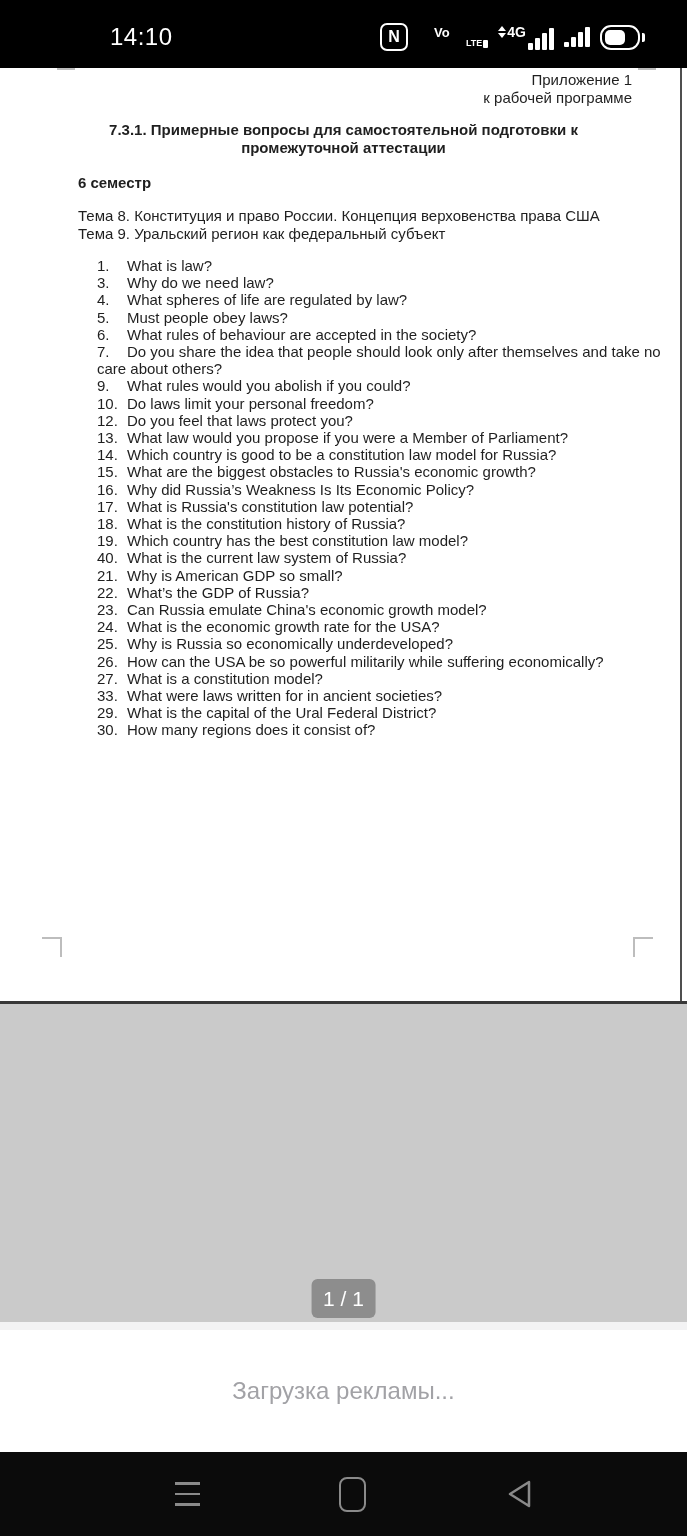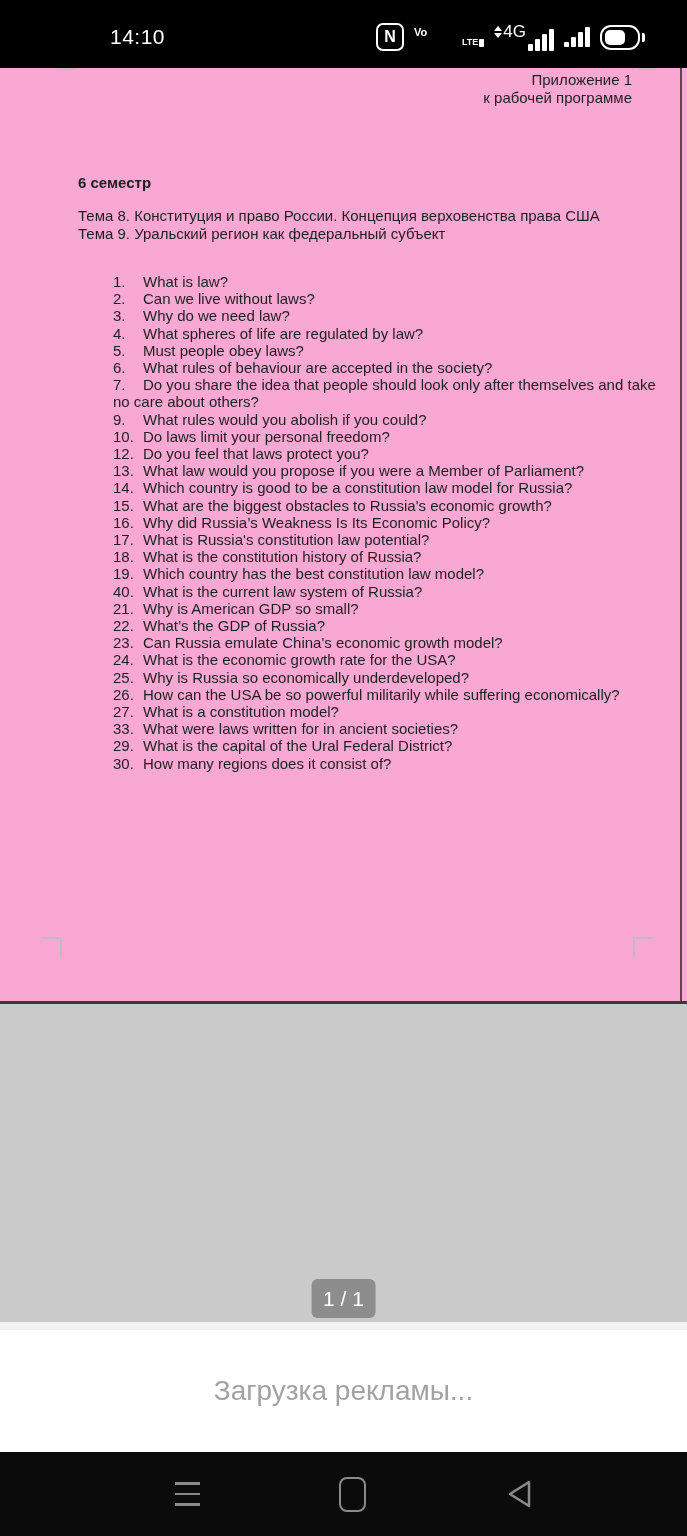--- a/index.html
+++ b/index.html
@@ -10,89 +10,89 @@
     -webkit-font-smoothing:antialiased;
   }
 
   
   .status-bar {
     position:absolute; top:0; left:0; width:687px; height:68px;
     background:#000; color:#fff; box-sizing:border-box;
     display:flex; align-items:center; justify-content:space-between;
     padding:6px 42px 0 110px;
   }
-  .time { font-size:21px; letter-spacing:0.5px; }
+  .time { font-size:24px; letter-spacing:0.5px; }
   .status-icons { display:flex; align-items:center; gap:10px; }
   .nfc {
     width:24px; height:24px; border:2.5px solid #fff; border-radius:7px;
     display:flex; align-items:center; justify-content:center;
     font-size:16px; font-weight:bold; line-height:1;
   }
   .volte { display:flex; flex-direction:column; line-height:1; font-weight:bold; }
-  .volte .vo { font-size:11px; }
+  .volte .vo { font-size:13px;margin-left:16px; }
   .volte .lte-row { display:flex; align-items:center; gap:1px;padding-left:48px; }
   .volte .lte { font-size:9px; }
   .volte .hd-box { width:5px; height:8px; background:#fff; border-radius:1px; }
   .net { display:flex; align-items:flex-end; gap:2px; }
   .net .fourg-block { display:flex; align-items:center; gap:1px; margin-bottom:11px; }
   .arrows { display:flex; flex-direction:column; gap:2px; }
   .tri-up { width:0; height:0; border-left:4px solid transparent; border-right:4px solid transparent; border-bottom:5px solid #fff; }
   .tri-down { width:0; height:0; border-left:4px solid transparent; border-right:4px solid transparent; border-top:5px solid #fff; }
-  .fourg { font-size:17px; font-weight:normal; line-height:1; }
+  .fourg { font-size:14px; font-weight:bold; line-height:1; }
   .bars { display:flex; align-items:flex-end; gap:2px; }
   .bars span { display:block; width:5px; background:#fff; border-radius:1px; }
   .battery { display:flex; align-items:center; }
   .battery-body {
     position:relative; width:36px; height:21px;
     border:2.5px solid #fff; border-radius:11px;
   }
   .battery-fill {
     position:absolute; left:3px; top:3px; width:20px; height:15px;
     background:#fff; border-radius:5px;
   }
   .battery-cap { width:3px; height:9px; background:#fff; border-radius:0 2px 2px 0; margin-left:2px; }
 
   
   .page {
     position:absolute; top:68px; left:0; width:687px; height:933px;
-    background:#f9a8d4; border-bottom:3px solid #383838;
+    background:#ffffff; border-bottom:3px solid #383838;
     color:#1f1f1f; font-size:15px;
   }
   .scan-right-line { position:absolute; top:0; right:5px; width:2px; height:100%; background:#4f4f4f; }
   .mark { position:absolute; width:18px; height:18px; border-color:#bdbdbd; border-style:solid; border-width:0; }
   .mark-tl { left:57px; top:0; height:3px; border-top-width:2px; }
   .mark-tr { left:638px; top:0; height:3px; border-top-width:2px; }
   .mark-bl { left:42px; top:869px; border-top-width:2px; border-right-width:2px; }
   .mark-br { left:633px; top:869px; border-top-width:2px; border-left-width:2px; }
 
   .doc-header { position:absolute; top:3px; left:0; right:55px; text-align:right; line-height:18px; }
   .doc-title {
     position:absolute; top:53px; left:68px; right:68px;
     text-align:center; font-weight:bold; line-height:18px;
   }
   .semester { position:absolute; top:106px; left:78px; font-weight:bold; }
   .topics { position:absolute; top:139px; left:78px; right:32px; line-height:18px; }
   .questions {
-    position:absolute; top:189px; left:0; right:8px; margin:16px;
+    position:absolute; top:189px; left:0; right:8px; margin:0;
     padding:0 0 0 97px; list-style:none; line-height:17.2px;
   }
   .q-num { display:inline-block; width:30px; }
 
   
   .page-badge {
     position:absolute; top:1279px; left:50%; transform:translateX(-50%);
     background:#8d8d8d; color:#fff; font-size:21px;
     padding:8px 12px; border-radius:6px; line-height:1.1;
   }
   .ad-strip { position:absolute; top:1322px; left:0; width:687px; height:8px; background:#f3f3f4; }
   .ad-area {
     position:absolute; top:1330px; left:0; width:687px; height:122px; background:#fff;
     display:flex; align-items:center; justify-content:center;
   }
-  .ad-text { color:#a2a2a6; font-size:28px; }
+  .ad-text { color:#a2a2a6; font-size:24px; }
 
   .nav-bar {
     position:absolute; top:1452px; left:0; width:687px; height:84px; background:#0b0b0b;
   }
   .nav-btn { position:absolute; top:0; height:84px; width:70px; display:flex; align-items:center; justify-content:center; }
   .nav-menu { left:152px; }
   .nav-home { left:317px; }
   .nav-back { left:484px; }
   .hamburger { display:flex; flex-direction:column; gap:8px; }
   .hamburger span { display:block; width:25px; height:2.5px; background:#8a8a8a; }
@@ -152,34 +152,34 @@
     <div class="mark mark-tr"></div>
     <div class="mark mark-bl"></div>
     <div class="mark mark-br"></div>
 
     <div class="doc-header">
 
     <div>Приложение 1</div>
         <div>к рабочей программе</div>
       </div>
 
+    <div class="doc-title">7.3.1. Примерные вопросы для самостоятельной подготовки к промежуточной аттестации</div>
 
     <div class="semester">6 семестр</div>
 
     <div class="topics">
 
     <div>Тема 8. Конституция и право России. Концепция верховенства права США</div>
         <div>Тема 9. Уральский регион как федеральный субъект</div>
       </div>
 
     <ol class="questions">
 
         <li><span class="q-num">1.</span><span>What is law?</span></li>
 
-        <li><span class="q-num">2.</span><span>Can we live without laws?</span></li>
 
         <li><span class="q-num">3.</span><span>Why do we need law?</span></li>
 
         <li><span class="q-num">4.</span><span>What spheres of life are regulated by law?</span></li>
 
         <li><span class="q-num">5.</span><span>Must people obey laws?</span></li>
 
         <li><span class="q-num">6.</span><span>What rules of behaviour are accepted in the society?</span></li>
 
         <li><span class="q-num">7.</span><span>Do you share the idea that people should look only after themselves and take no care about others?</span></li>

